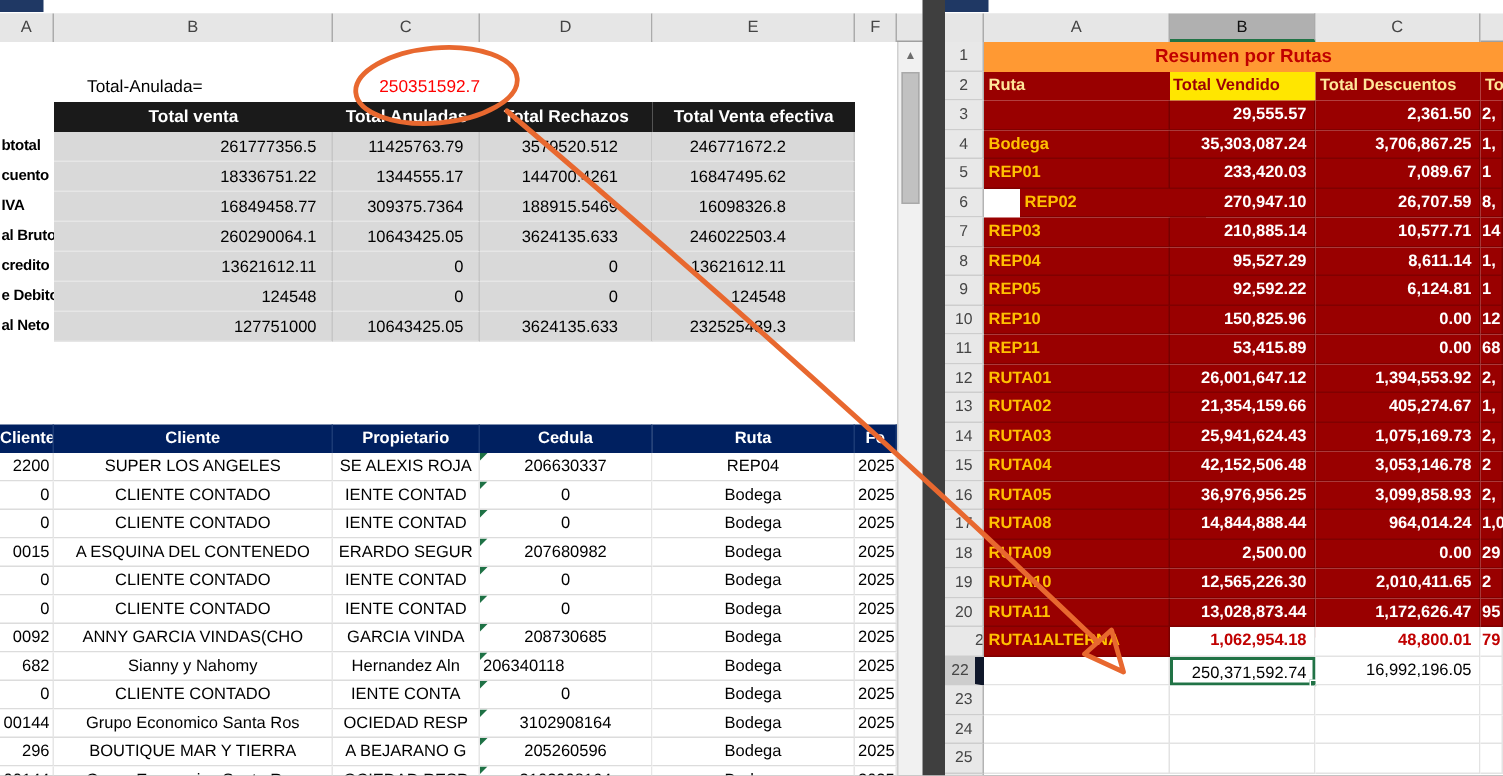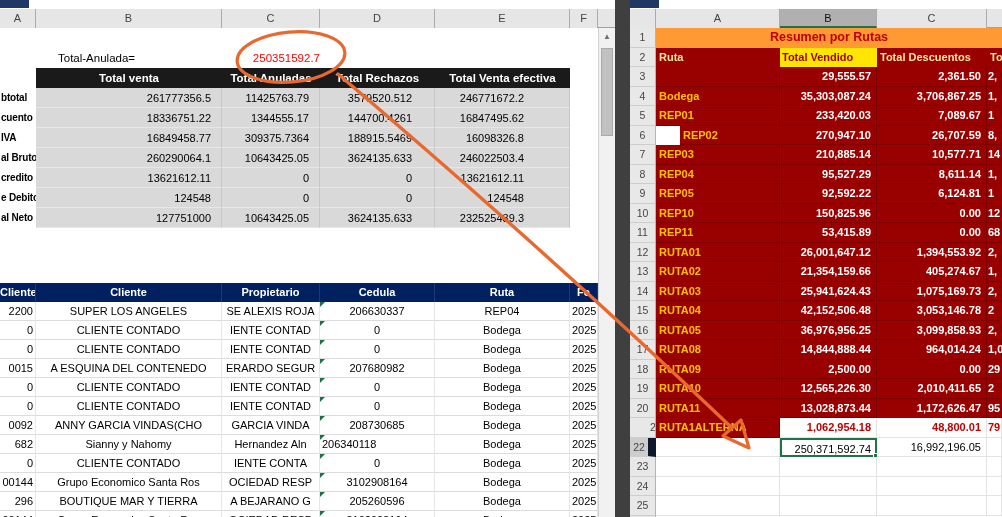--- a/index.html
+++ b/index.html
@@ -30,21 +30,21 @@
   .clicell{background:#fff;color:#000;font-size:11px;line-height:19px;padding:0 2px;
            border-bottom:1px solid #DCDCDC;border-right:1px solid #E6E6E6;}
   .tri{position:absolute;top:0;left:0;width:0;height:0;border-top:5px solid #1E7145;border-right:5px solid transparent;}
   
   .vscroll{position:absolute;left:598px;top:28px;width:17px;height:489px;background:#F1F1F1;border-left:1px solid #D0D0D0;}
   .sb-btn{position:absolute;top:0;left:0;width:16px;height:17px;color:#6d6d6d;font-size:8px;text-align:center;line-height:17px;}
   .sb-thumb{position:absolute;top:20px;left:2px;width:12px;height:88px;background:#C1C1C1;border:1px solid #A9A9A9;}
   
   .rownum{position:absolute;background:#E8E8E8;color:#454545;font-size:10.5px;text-align:center;line-height:19.5px;
           border-bottom:1px solid #CDCDCD;border-right:1px solid #B3B3B3;overflow:hidden;white-space:nowrap;}
-  .rownum.selrow{background:#CDCDCD;border-right:8px solid #0f172a;}
+  .rownum.selrow{background:#CDCDCD;border-right:6px solid #0f172a;}
   .rcell{position:absolute;white-space:nowrap;overflow:hidden;font-size:11px;line-height:19.5px;}
   .title-cell{background:#FF9933;color:#C00000;font-weight:bold;font-size:12.5px;text-align:center;}
   .rh-ruta{background:#990000;color:#FFE699;font-weight:bold;padding-left:3px;}
   .rh-vendido{background:#FFE600;color:#9C0006;font-weight:bold;padding-left:2px;}
   .rh-desc{background:#990000;color:#FFE699;font-weight:bold;padding-left:3px;}
   .rcell.dark{background:#990000;border-right:1px solid rgba(0,0,0,.22);border-bottom:1px solid rgba(0,0,0,.16);}
   .rcell.gold{color:#FFC000;font-weight:bold;padding-left:3px;}
   .rcell.num{text-align:right;padding-right:5px;font-weight:bold;}
   .rcell.dark.num{color:#FFFFFF;}
   .rcell.numL{text-align:left;padding-left:1px;overflow:visible;font-weight:bold;color:#FFFFFF;}

